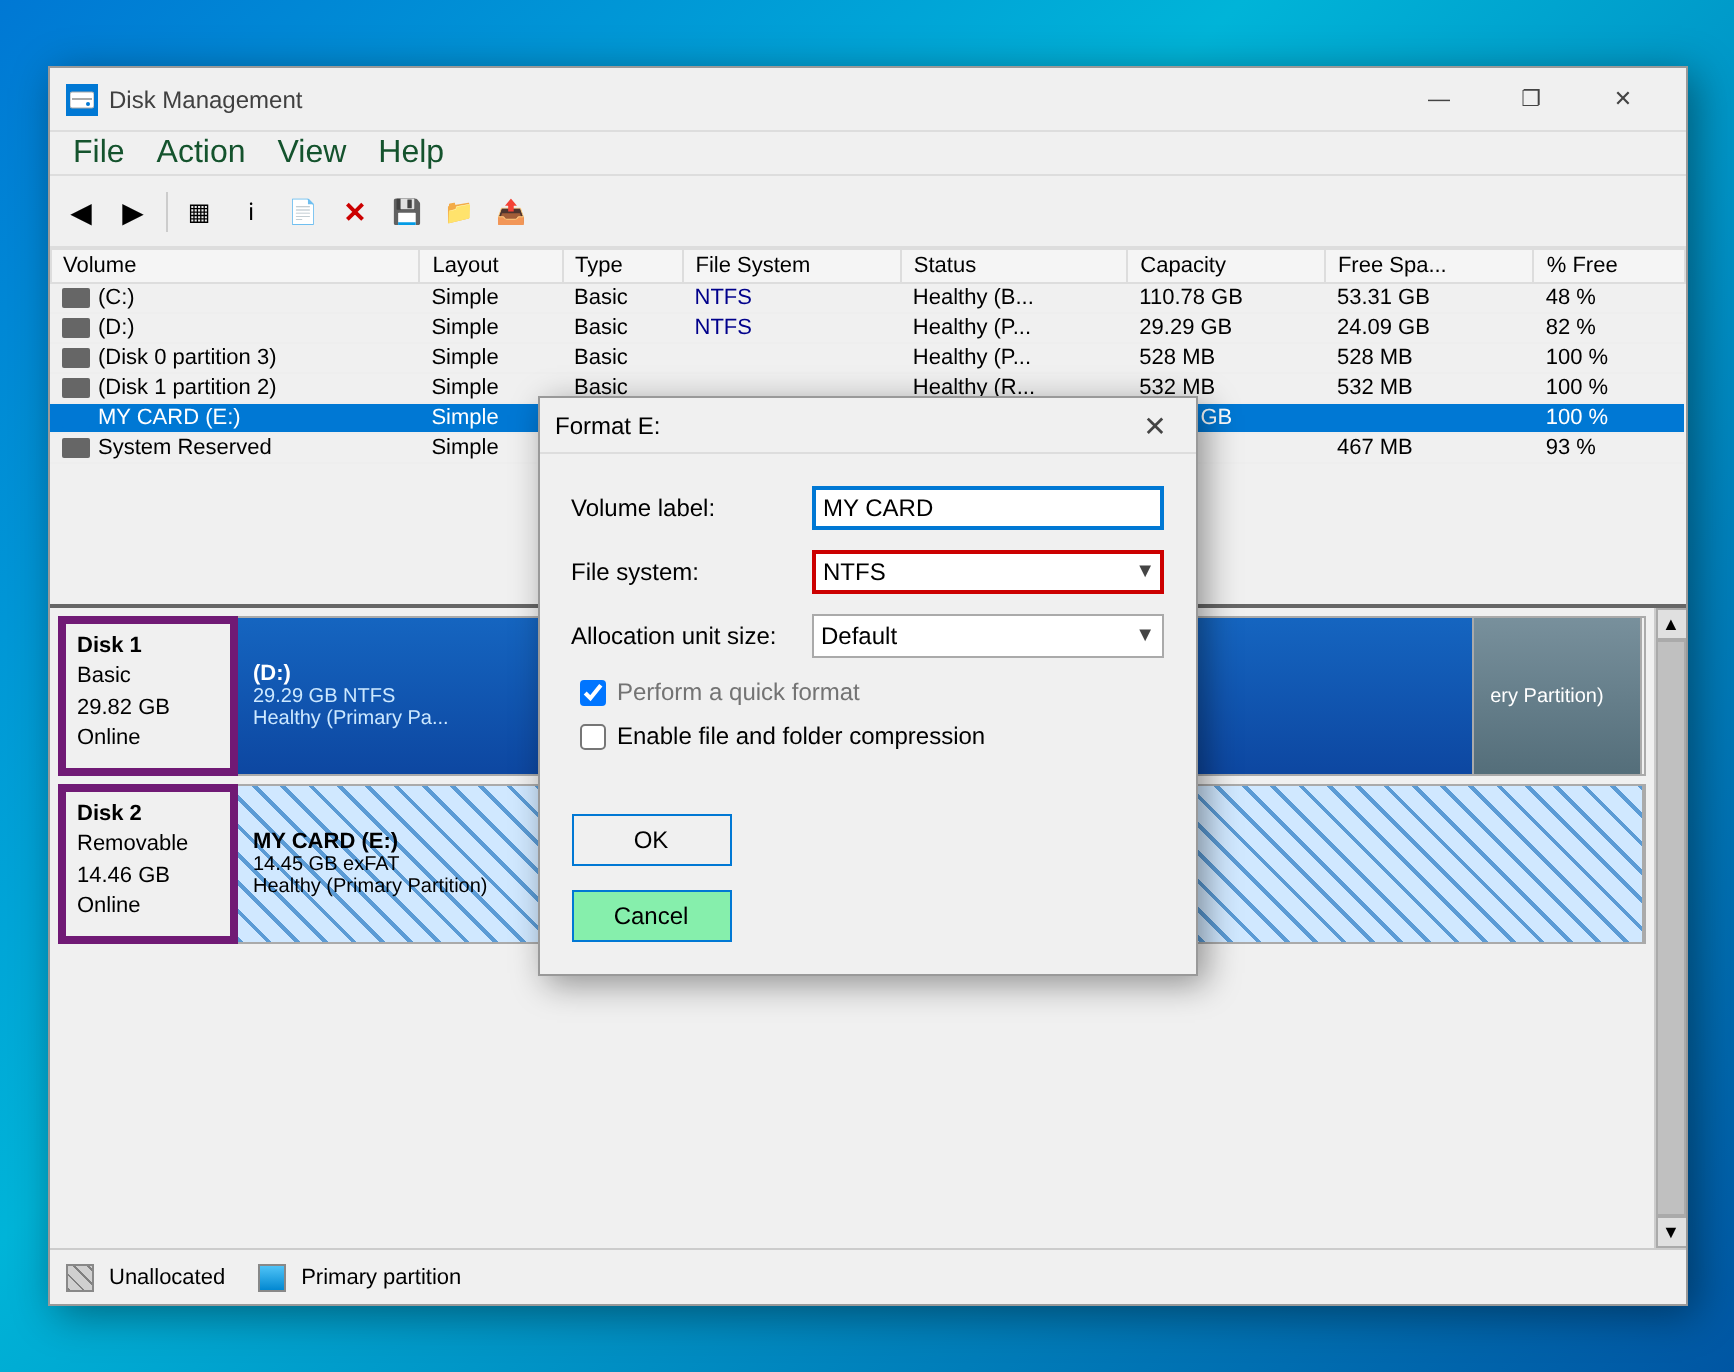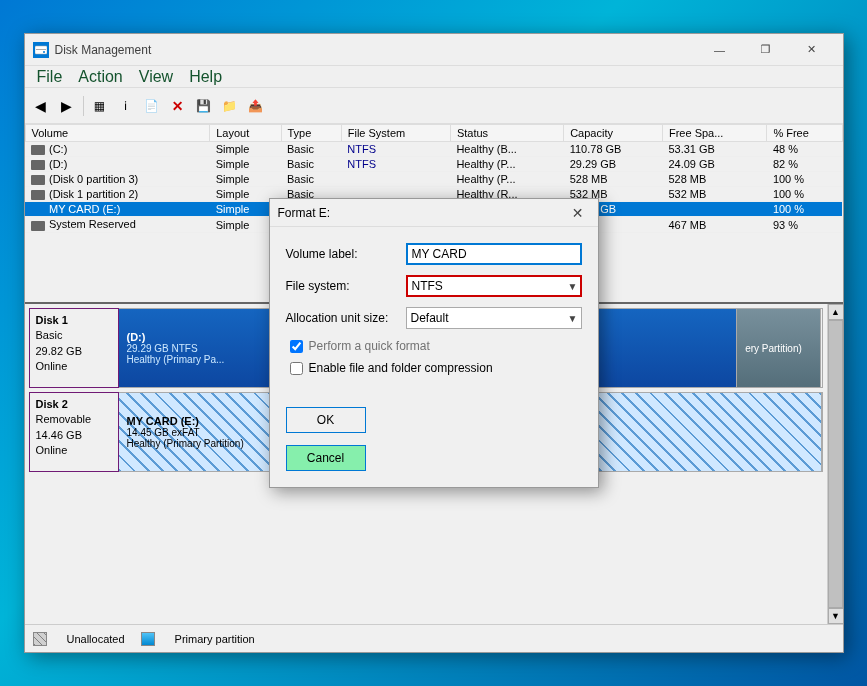--- a/index.html
+++ b/index.html
@@ -168,21 +168,21 @@
       display: flex;
       align-items: stretch;
       margin-bottom: 4px;
       min-height: 80px;
     }
     .disk-info {
       width: 90px;
       flex-shrink: 0;
       padding: 4px 6px;
       background: #f0f0f0;
-      border: 1px solid #701a75;
+      border: 4px solid #701a75;
       font-size: 11px;
       line-height: 1.4;
     }
     .disk-info strong { font-weight: bold; font-size: 11px; }
     .disk-partitions {
       flex: 1;
       display: flex;
       border: 1px solid #aaa;
       border-left: none;
       overflow: hidden;
@@ -215,21 +215,21 @@
       align-items: center;
       padding: 0 8px;
       gap: 16px;
       background: #f0f0f0;
       border-top: 1px solid #ccc;
       flex-shrink: 0;
     }
     .legend-item {
       display: flex;
       align-items: center;
-      gap: 20px;
+      gap: 8px;
       font-size: 11px;
     }
     .legend-box {
       width: 14px;
       height: 14px;
       border: 1px solid #888;
     }
     .legend-unalloc { background: repeating-linear-gradient(45deg, #808080 0px, #808080 1px, #d0d0d0 1px, #d0d0d0 5px); }
     .legend-primary { background: linear-gradient(to bottom, #4fc3f7, #0288d1); }
 

